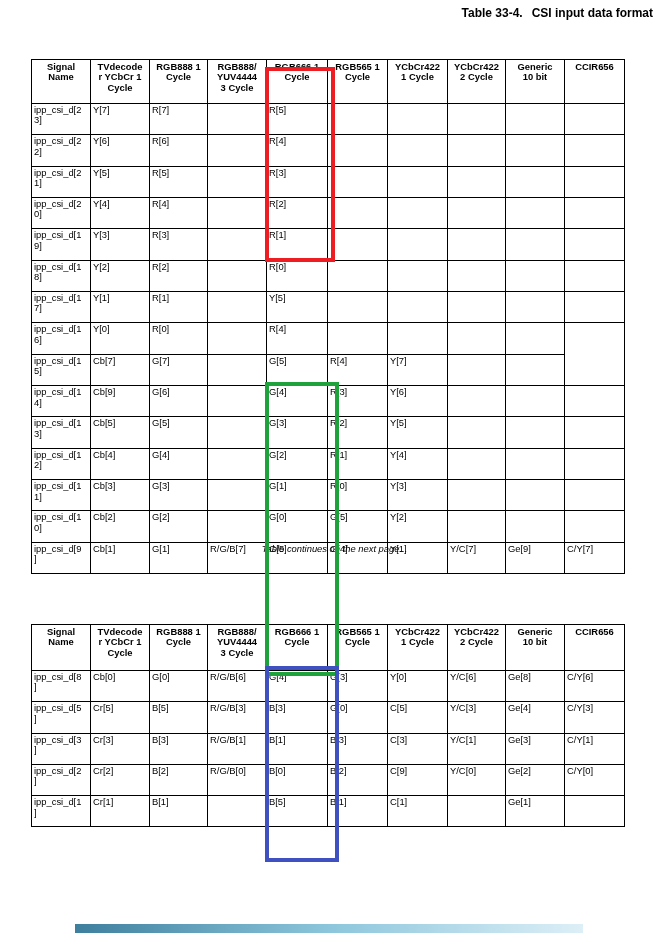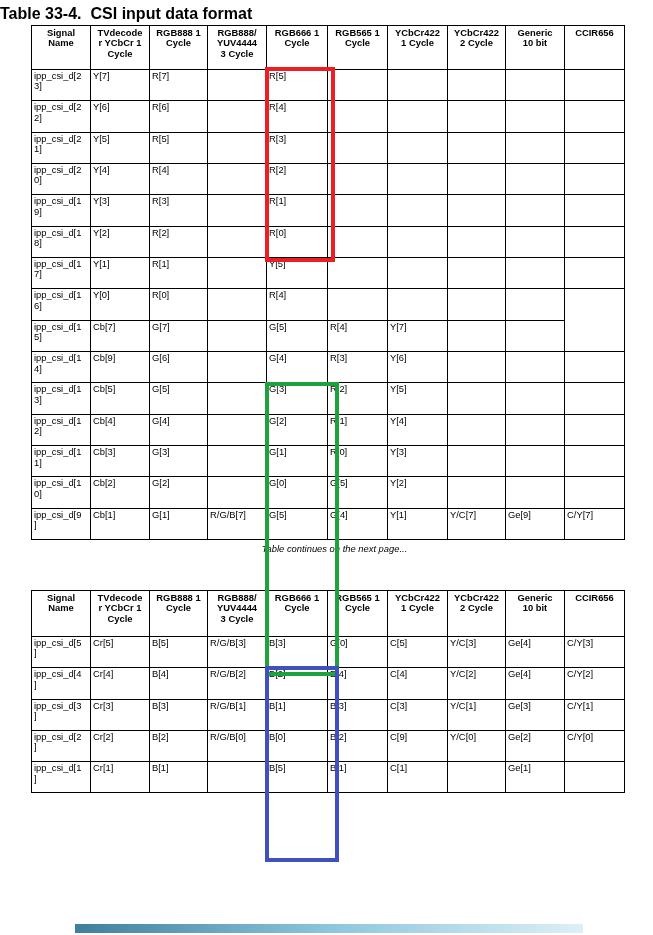--- a/index.html
+++ b/index.html
@@ -6,30 +6,30 @@
   .page{
     position:relative;
     width:653px;height:935px;
     background:#ffffff;
     font-family:"Liberation Sans", sans-serif;
     color:#000;
     overflow:hidden;
   }
   .tbl-title{
     position:absolute;left:0;width:653px;
-    text-align:left;
-    font-weight:bold;font-size:16px;line-height:13px;
+    text-align:right;
+    font-weight:bold;font-size:12px;line-height:13px;
     white-space:pre;
   }
   #title1{top:7px;}
   #title2{top:569px;}
   .tbl-title .gap{display:inline-block;width:9px;}
   table.data{
     position:absolute;left:31px;width:593px;
-    border-collapse:collapse;table-layout:fixed;
+    border-collapse:collapse;table-layout:fixed;margin-top:34px;
   }
   #table1{top:25px;}
   #table2{top:590px;}
   table.data th, table.data td{
     border:1px solid #000;
     vertical-align:top;
     font-size:9.4px;line-height:10.4px;
     white-space:pre-line;
     overflow:hidden;
   }
@@ -343,46 +343,46 @@
 1 Cycle</th>
           <th>YCbCr422
 2 Cycle</th>
           <th>Generic
 10 bit</th>
           <th>CCIR656</th>
         </tr>
       </thead>
     <tbody>
         <tr>
+          <td>ipp_csi_d[8
+]</td>
+          <td>Cb[0]</td>
+          <td>G[0]</td>
+          <td>R/G/B[6]</td>
+          <td>G[4]</td>
+          <td>G[3]</td>
+          <td>Y[0]</td>
+          <td>Y/C[6]</td>
+          <td>Ge[8]</td>
+          <td>C/Y[6]</td>
+        </tr>
+        <tr>
           <td>ipp_csi_d[5
 ]</td>
           <td>Cr[5]</td>
           <td>B[5]</td>
           <td>R/G/B[3]</td>
           <td>B[3]</td>
           <td>G[0]</td>
           <td>C[5]</td>
           <td>Y/C[3]</td>
           <td>Ge[4]</td>
           <td>C/Y[3]</td>
         </tr>
         <tr>
-          <td>ipp_csi_d[4
-]</td>
-          <td>Cr[4]</td>
-          <td>B[4]</td>
-          <td>R/G/B[2]</td>
-          <td>B[2]</td>
-          <td>B[4]</td>
-          <td>C[4]</td>
-          <td>Y/C[2]</td>
-          <td>Ge[4]</td>
-          <td>C/Y[2]</td>
-        </tr>
-        <tr>
           <td>ipp_csi_d[3
 ]</td>
           <td>Cr[3]</td>
           <td>B[3]</td>
           <td>R/G/B[1]</td>
           <td>B[1]</td>
           <td>B[3]</td>
           <td>C[3]</td>
           <td>Y/C[1]</td>
           <td>Ge[3]</td>

